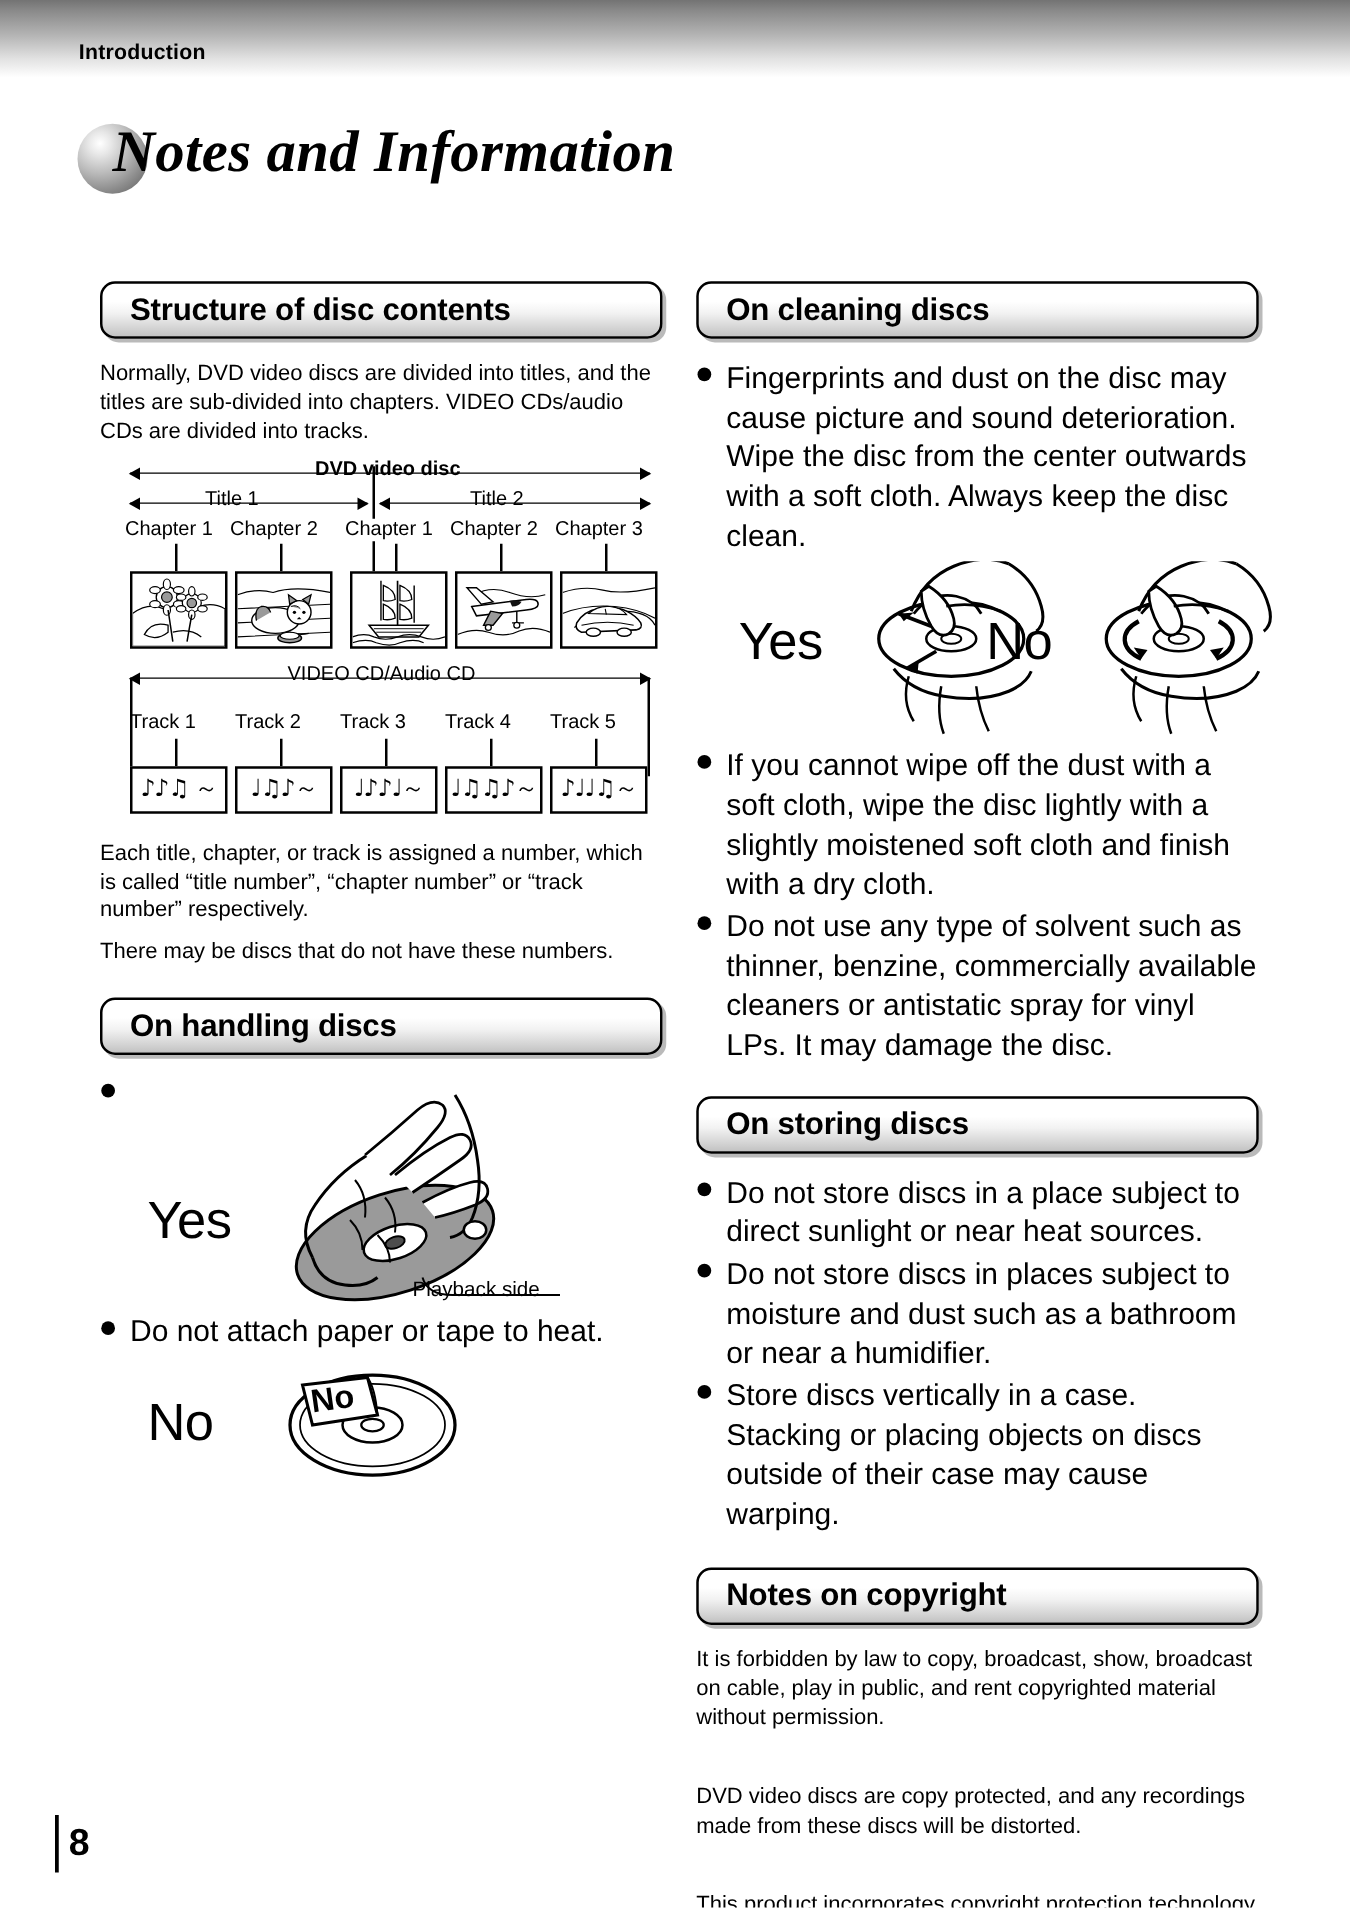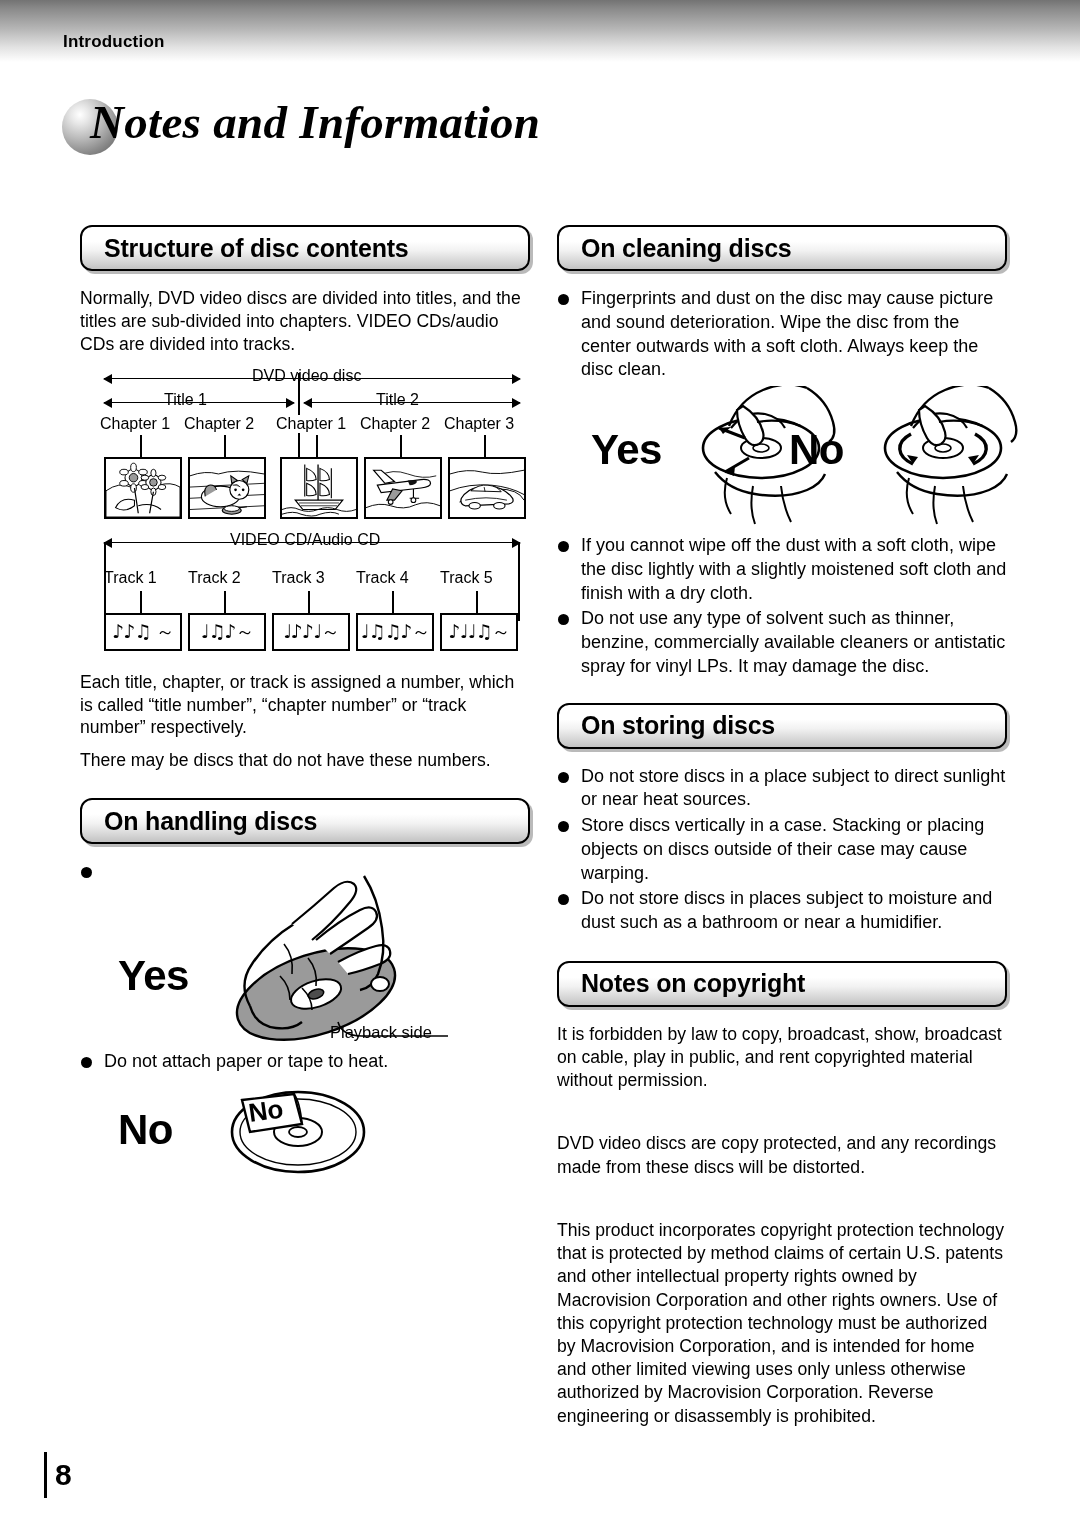--- a/index.html
+++ b/index.html
@@ -51,21 +51,21 @@
     padding-left: 22px; font-size: 25px; font-weight: bold; letter-spacing: -.2px;
   }
 
   
   .para { font-size: 17.6px; line-height: 1.32; margin-bottom: 12px; margin-top: 10px; }
   .para.tight { line-height: 1.3; }
   .blank-gap { height: 18px; }
 
   ul.bullets { list-style: none; }
   ul.bullets li {
-    position: relative; padding-left: 24px; font-size: 18px; line-height: 1.32;
+    position: relative; padding-left: 24px; font-size: 24px; line-height: 1.32;
     margin-bottom: 2px;
   }
   ul.bullets li .dot {
     position: absolute; left: 1px; top: 7px; width: 11px; height: 11px;
     background: #000; border-radius: 50%;
   }
 
   
   .diagram { position: relative; margin: 12px 0 6px 18px; width: 430px; }
   .dvd-diagram { height: 152px; }
@@ -96,21 +96,21 @@
     display: flex; align-items: center; justify-content: center;
     font-size: 19px; letter-spacing: -1px; line-height: 1;
     font-family: "DejaVu Sans", sans-serif;
   }
   .ttick { position: absolute; width: 1.6px; background: #000; }
   .tlabel { position: absolute; font-size: 16px; white-space: nowrap; }
 
   
   .illus { position: relative; }
   .yesno-word {
-    position: absolute; font-size: 42px; font-weight: bold; letter-spacing: -.5px;
+    position: absolute; font-size: 42px; font-weight: normal; letter-spacing: -.5px;
   }
   .illus svg { position: absolute; }
 
   .callout-label { position: absolute; font-size: 16.5px; white-space: nowrap; }
 
   
   .footer { position: absolute; left: 44px; bottom: 28px; display: flex; align-items: stretch; height: 46px; }
   .footer-rule { width: 3px; background: #000; }
   .footer-num { font-size: 30px; font-weight: bold; line-height: 46px; padding-left: 8px; }
 </style>
@@ -131,21 +131,21 @@
   <div class="col-left">
 
     <div class="sec-head">
       <span>Structure of disc contents</span>
     </div>
 
     <div class="para">Normally, DVD video discs are divided into titles, and the titles are sub-divided into chapters. VIDEO CDs/audio CDs are divided into tracks.</div>
 
     <div class="diagram dvd-diagram">
 
-      <div class="dlabel" style="left:148px; top:-2px;">DVD video disc</div>
+      <div class="dlabel" style="left:148px; top:-2px;font-weight:bold;">DVD video disc</div>
       <div class="arrowline" style="left:6px; top:9px; width:416px;"></div>
 
       <div class="dlabel" style="left:60px; top:22px;">Title 1</div>
       <div class="arrowline" style="left:6px; top:33px; width:190px;"></div>
       <div class="dlabel" style="left:272px; top:22px;">Title 2</div>
       <div class="arrowline" style="left:206px; top:33px; width:216px;"></div>
 
       <div class="vtick" style="left:200px; top:4px; height:86px;"></div>
 
       <div class="dlabel" style="left:-4px; top:46px;">Chapter 1</div>
@@ -415,25 +415,25 @@
       <span>On storing discs</span>
     </div>
 
     <ul class="bullets">
       <li>
         <span class="dot"></span>
         <span>Do not store discs in a place subject to direct sunlight or near heat sources.</span>
       </li>
       <li>
         <span class="dot"></span>
+        <span>Do not store discs in places subject to moisture and dust such as a bathroom or near a humidifier.</span>
+      </li>
+      <li>
+        <span class="dot"></span>
         <span>Store discs vertically in a case. Stacking or placing objects on discs outside of their case may cause warping.</span>
-      </li>
-      <li>
-        <span class="dot"></span>
-        <span>Do not store discs in places subject to moisture and dust such as a bathroom or near a humidifier.</span>
       </li>
     </ul>
 
     <div style="height:24px;"></div>
 
     <div class="sec-head">
       <span>Notes on copyright</span>
     </div>
 
     <div class="para">It is forbidden by law to copy, broadcast, show, broadcast on cable, play in public, and rent copyrighted material without permission.</div>

